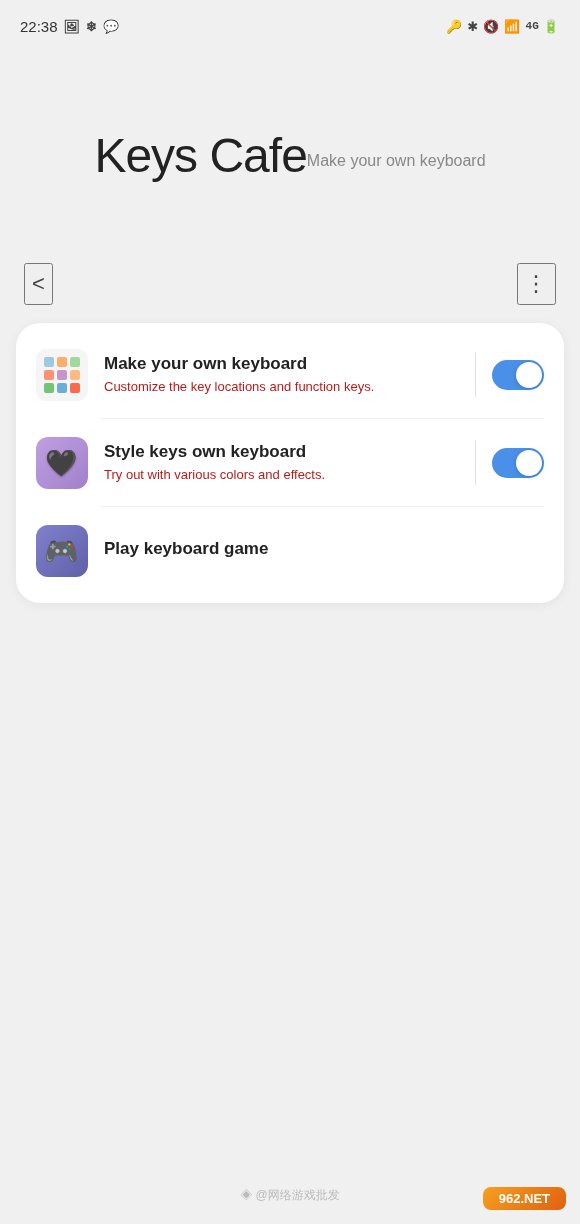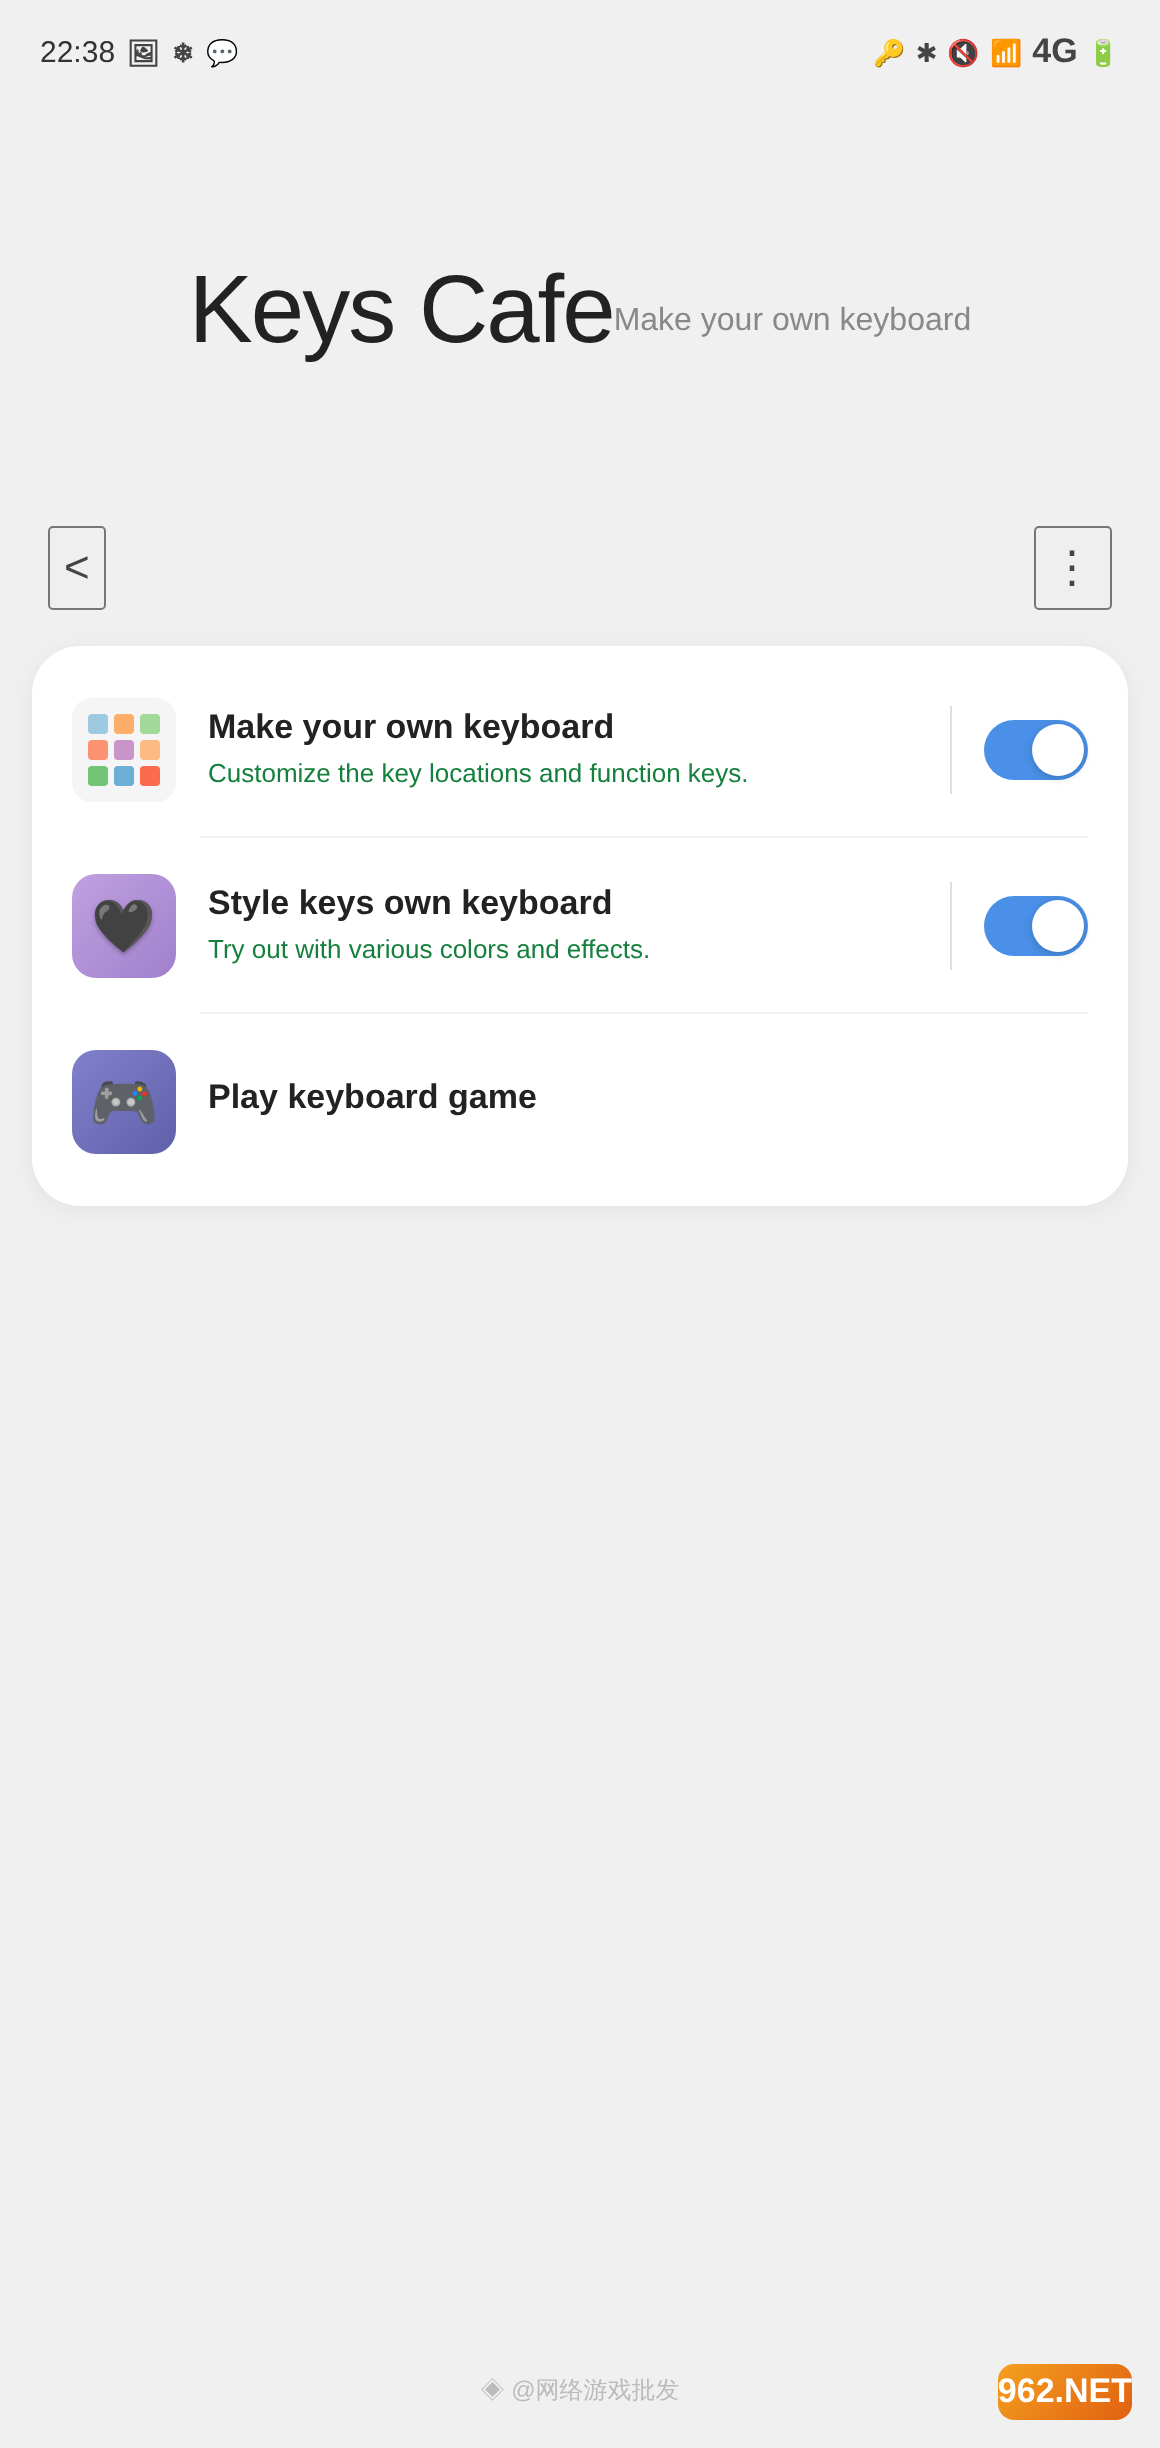--- a/index.html
+++ b/index.html
@@ -176,21 +176,21 @@
 
     .item-title {
       font-size: 17px;
       font-weight: 600;
       color: #222;
       margin-bottom: 4px;
     }
 
     .item-desc {
       font-size: 13px;
-      color: #15803d;
+      color: #b91c1c;
       line-height: 1.4;
       max-width: 320px;
     }
 
     .item-toggle-area {
       display: flex;
       align-items: center;
       margin-left: 12px;
     }
 
@@ -240,42 +240,42 @@
       color: #bbb;
     }
 
     
     .badge-962 {
       position: absolute;
       bottom: 14px;
       right: 14px;
       background: linear-gradient(135deg, #f5a020, #e06010);
       border-radius: 8px;
-      padding: 4px 0;
-      font-size: 17px;
+      padding: 4px 16px;
+      font-size: 13px;
       font-weight: 700;
       color: white;
     }
   </style>
 </head>
 <body>
 
 <div class="status-bar">
   <div class="status-left">
     <span class="time">22:38</span>
     <span class="status-icon">🖼</span>
     <span class="status-icon">❄</span>
     <span class="status-icon">💬</span>
   </div>
   <div class="status-right">
     <span>🔑</span>
     <span>✱</span>
     <span>🔇</span>
     <span>📶</span>
-    <span style="font-size:17px;font-weight:700;">4G</span>
+    <span style="font-size:11px;font-weight:700;font-family:Liberation Mono, monospace;">4G</span>
     <span>🔋</span>
   </div>
 </div>
 
 <div class="header-section">
   <h1 class="app-title">Keys Cafe</h1>
   <p class="app-subtitle">Make your own keyboard</p>
 </div>
 
 <div class="nav-bar">

